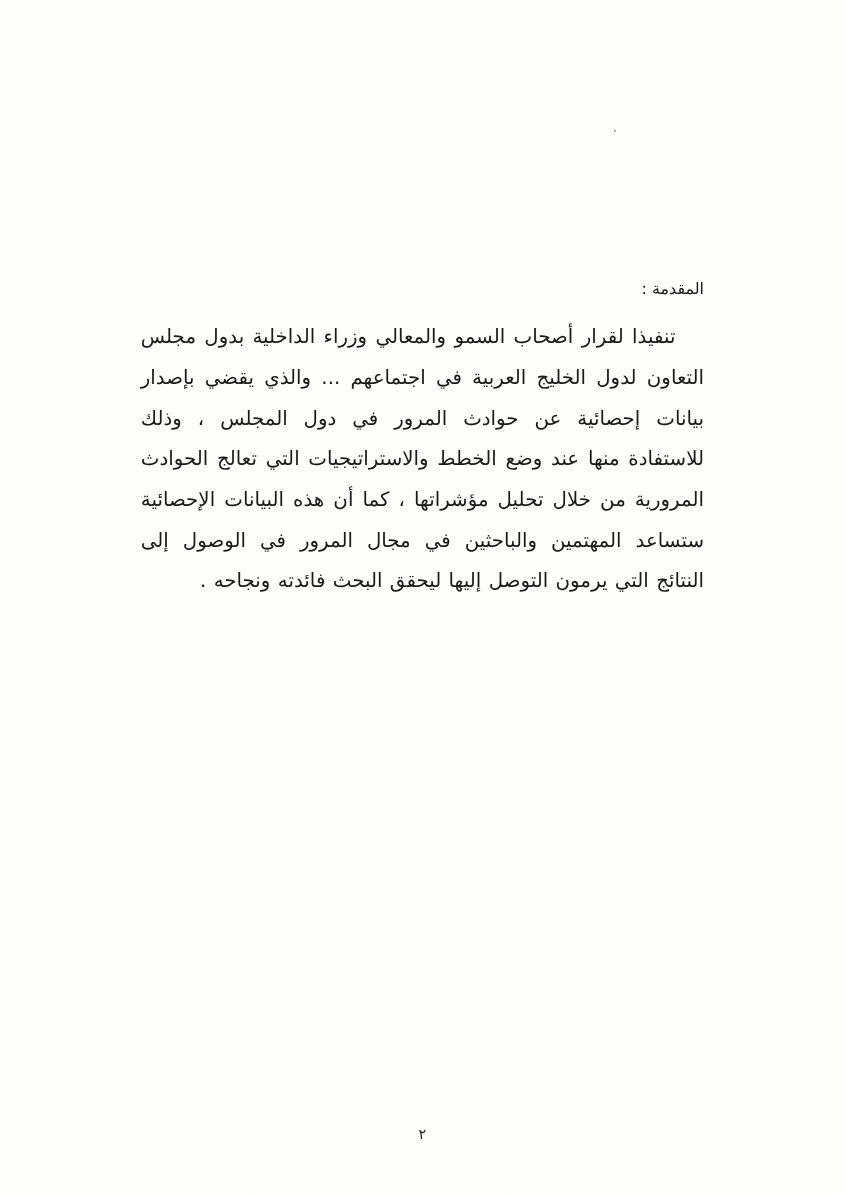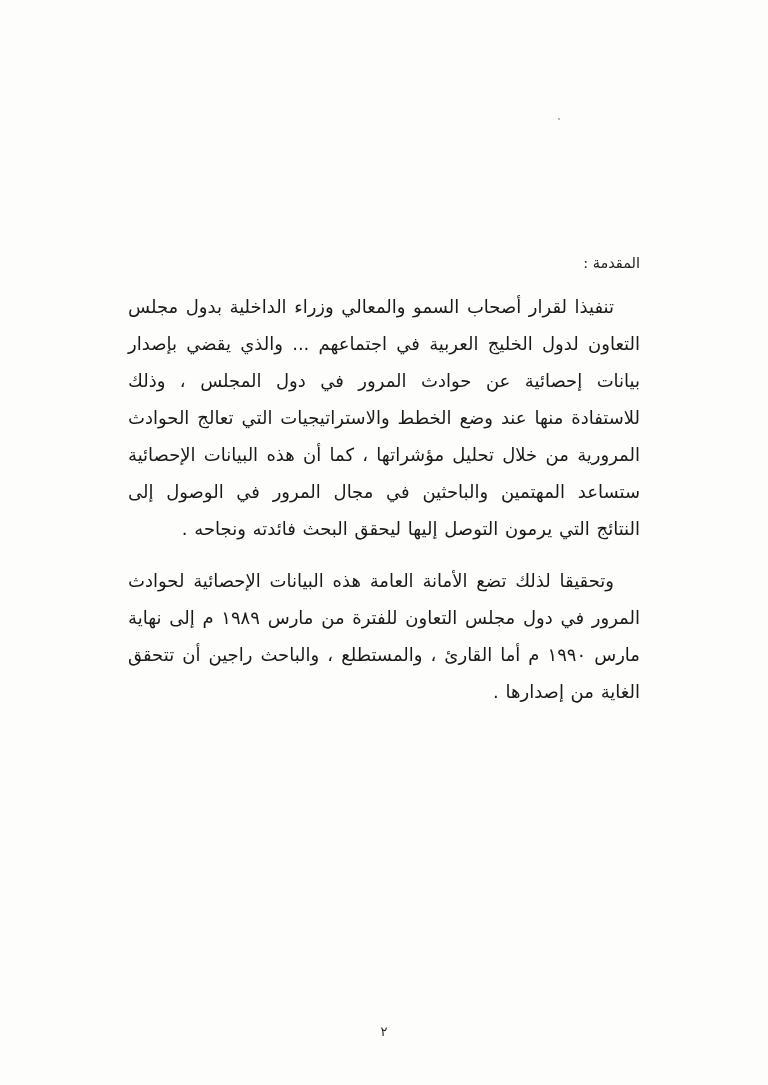--- a/index.html
+++ b/index.html
@@ -86,19 +86,18 @@
 <div class="page">
 
   <div class="speck"></div>
 
   <div class="content">
 
     <p class="heading">المقدمة :</p>
 
     <p class="para indent">تنفيذا لقرار أصحاب السمو والمعالي وزراء الداخلية بدول مجلس التعاون لدول الخليج العربية في اجتماعهم ... والذي يقضي بإصدار بيانات إحصائية عن حوادث المرور في دول المجلس ، وذلك للاستفادة منها عند وضع الخطط والاستراتيجيات التي تعالج الحوادث المرورية من خلال تحليل مؤشراتها ، كما أن هذه البيانات الإحصائية ستساعد المهتمين والباحثين في مجال المرور في الوصول إلى النتائج التي يرمون التوصل إليها ليحقق البحث فائدته ونجاحه .</p>
 
-    <p class="para indent para-2">وتحقيقا لذلك تضع الأمانة العامة هذه البيانات الإحصائية لحوادث المرور في دول مجلس التعاون للفترة من مارس ١٩٨٩ م إلى نهاية مارس ١٩٩٠ م أما القارئ ، والمستطلع ، والباحث راجين أن تتحقق الغاية من إصدارها .</p>
 
   </div>
 
   <div class="footer-page-number">٢</div>
 
 </div>
 
 </body></html>

